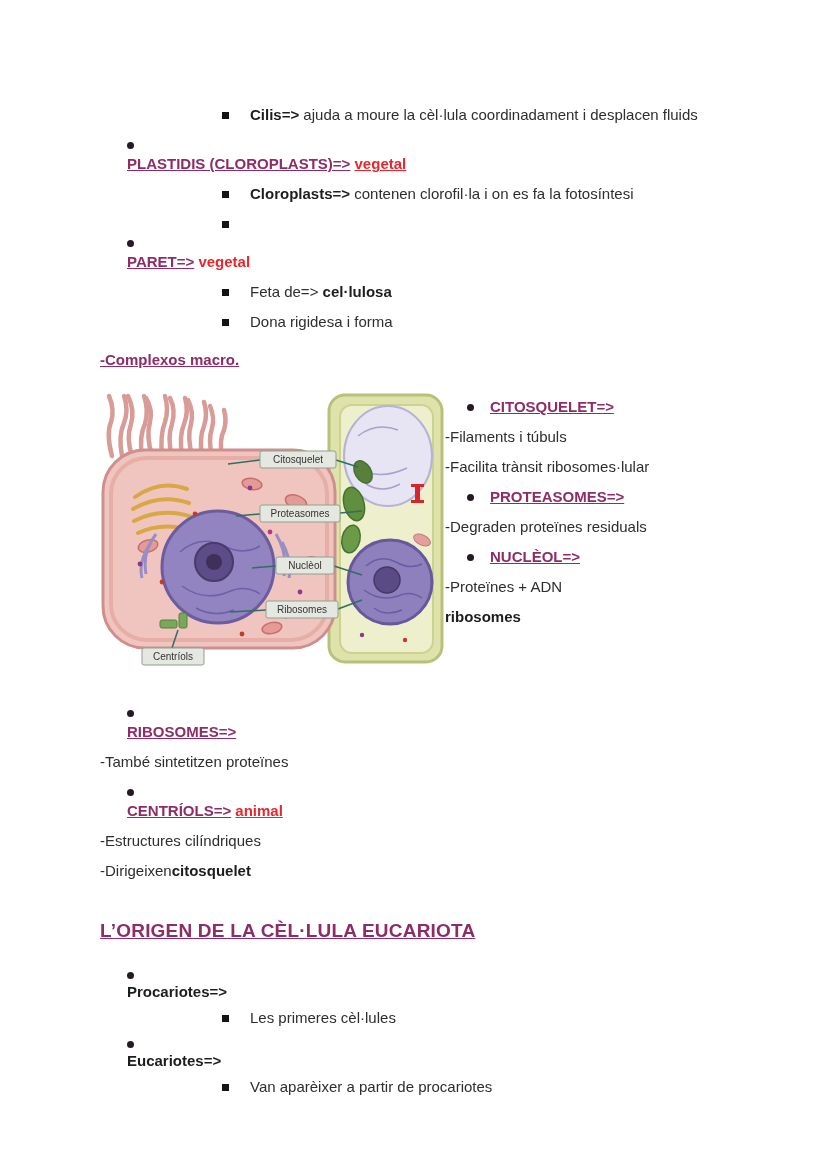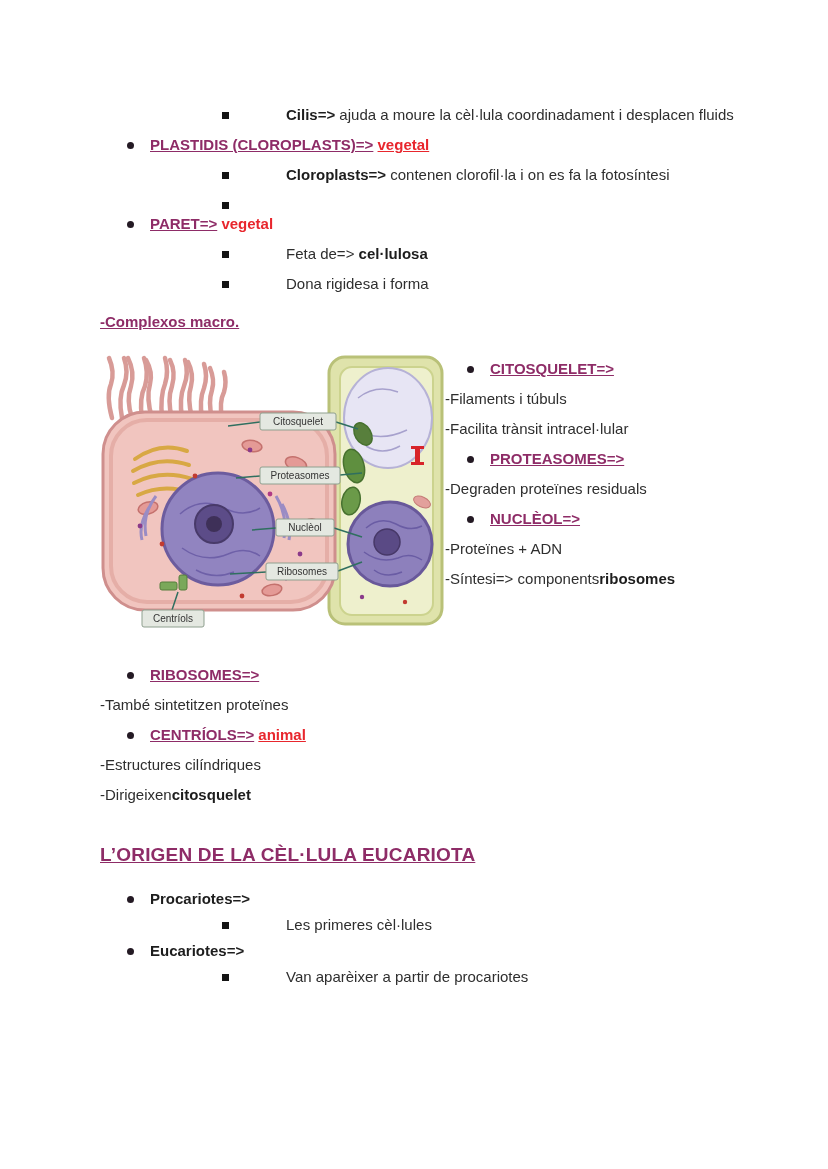--- a/index.html
+++ b/index.html
@@ -6,22 +6,22 @@
     --heading-purple:#8e2c67;
     --accent-red:#e8262d;
     --body-text:#2e2e2e;
   }
   *{box-sizing:border-box;}
   html,body{margin:0;padding:0;}
   body{width:828px;height:1169px;background:#ffffff;font-family:"Liberation Sans",sans-serif;color:var(--body-text);}
   .page{position:relative;width:828px;height:1169px;overflow:hidden;background:#ffffff;}
   .content{position:absolute;left:100px;top:100px;width:668px;}
   .row{display:flex;align-items:flex-start;font-size:15px;line-height:30px;}
-  .indent1{padding-left:27px;}
-  .indent2{padding-left:122px;gap:36px;}
+  .indent1{padding-left:27px;flex-direction:column;}
+  .indent2{padding-left:122px;}
   .sindent{padding-left:22px;}
   .dot{flex:none;width:7px;height:7px;border-radius:50%;background:#241a24;margin:12px 16px 0 0;}
   .sq{flex:none;width:7px;height:7px;background:#141414;margin:12px 21px 0 0;}
   .tight{line-height:26px;}
   .tight .dot,.tight .sq{margin-top:10px;}
   b{font-weight:bold;color:#1d1d1d;}
   .hdr{color:var(--heading-purple);font-weight:bold;text-decoration:underline;}
   .red{color:var(--accent-red);font-weight:bold;}
   .red.u{text-decoration:underline;}
   .wrap-cilis{max-width:505px;}
@@ -167,33 +167,32 @@
           <text class="lbltext" x="73" y="268" text-anchor="middle">Centríols</text>
         </g>
       </svg>
 
       <div class="side">
         <div class="row sindent">
           <span class="dot"></span>
           <div><span class="hdr">CITOSQUELET=&gt;</span></div>
         </div>
         <div class="row">-Filaments i túbuls</div>
-        <div class="row">-Facilita trànsit intracel·lular</div>
+        <div class="row">-Facilita trànsit ribosomes·lular</div>
         <div class="row sindent">
           <span class="dot"></span>
           <div><span class="hdr">PROTEASOMES=&gt;</span></div>
         </div>
         <div class="row">-Degraden proteïnes residuals</div>
         <div class="row sindent">
           <span class="dot"></span>
           <div><span class="hdr">NUCLÈOL=&gt;</span></div>
         </div>
         <div class="row">-Proteïnes + ADN</div>
         <div class="row">
-            <span>-Síntesi=&gt; components </span>
             <b>ribosomes</b>
           </div>
       </div>
     </div>
 
     <div class="lower">
       <div class="row indent1">
         <span class="dot"></span>
         <div><span class="hdr">RIBOSOMES=&gt;</span></div>
       </div>

